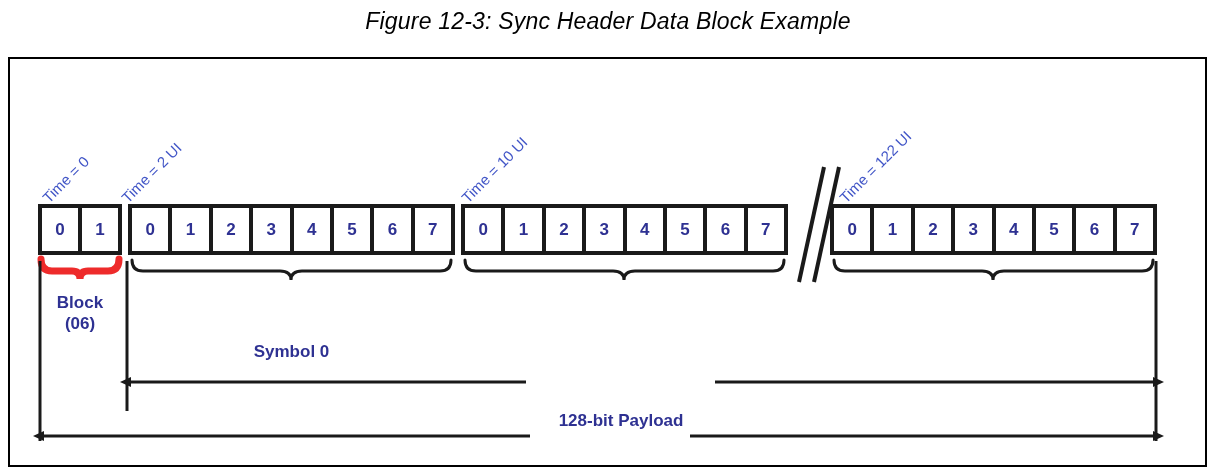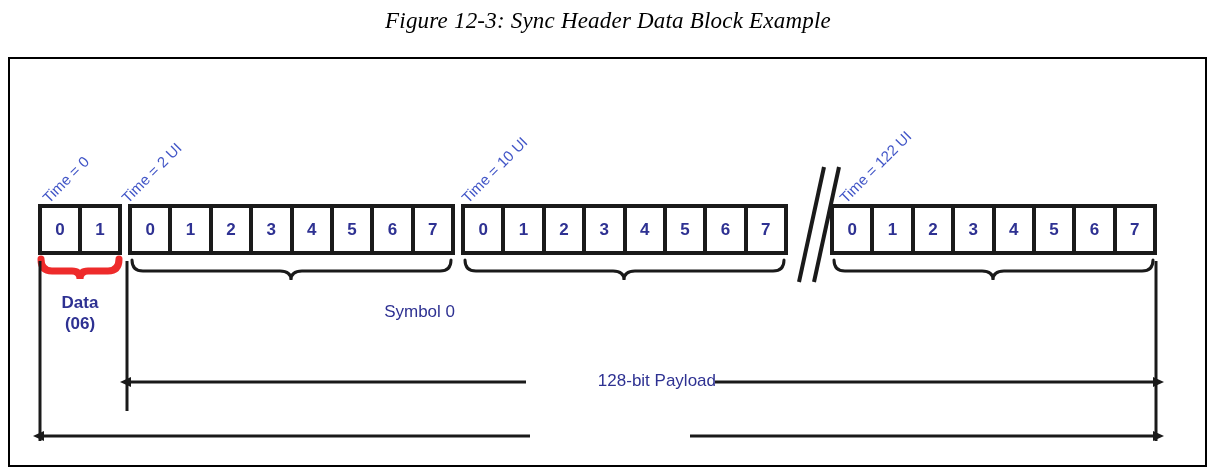--- a/index.html
+++ b/index.html
@@ -15,21 +15,21 @@
     overflow: hidden;
   }
 
   
   #figure-title {
     position: absolute;
     left: 0;
     top: 8px;
     width: 1216px;
     text-align: center;
-    font-family: Liberation Serif, serif;
+    font-family: Liberation Sans, sans-serif;
     font-style: italic;
     font-size: 23px;
     color: #000000;
     letter-spacing: 0.2px;
   }
 
   
   #figure-frame {
     position: absolute;
     left: 8px;
@@ -80,24 +80,25 @@
     color: #4256c7;
     white-space: nowrap;
     transform-origin: 0% 100%;
     transform: rotate(-45deg);
   }
 
   
   .blue-label {
     position: absolute;
     font-size: 17px;
-    font-weight: normal;
+    font-weight: bold;
     color: #2e3192;
     white-space: nowrap;
-    text-align: right;
+    text-align: center;
+    margin-top: 40px;
   }
   .sync-label {
     position: absolute;
     font-size: 17px;
     font-weight: bold;
     color: #2e3192;
     text-align: center;
     line-height: 1.25;
     white-space: nowrap;
   }
@@ -194,21 +195,21 @@
       <line x1="1146" y1="202" x2="1146" y2="382" stroke="#1a1a1a" stroke-width="3"></line>
 
       <line x1="121" y1="323" x2="516" y2="323" stroke="#1a1a1a" stroke-width="3" marker-start="url(#arrL)"></line>
       <line x1="705" y1="323" x2="1143" y2="323" stroke="#1a1a1a" stroke-width="3" marker-end="url(#arrR)"></line>
 
       <line x1="34" y1="377" x2="520" y2="377" stroke="#1a1a1a" stroke-width="3" marker-start="url(#arrL)"></line>
       <line x1="680" y1="377" x2="1143" y2="377" stroke="#1a1a1a" stroke-width="3" marker-end="url(#arrR)"></line>
     </svg>
 
     <div class="sync-label" style="left:28px; top:233px; width:84px;">
-      <div>Data</div>
+      <div>Block</div>
       <div>(06)</div>
     </div>
 
     <div class="blue-label" style="left:118px; top:243px; width:327px;">Symbol 0</div>
 
 
 
     <div class="blue-label" style="left:516px; top:312px; width:190px;">128-bit Payload</div>
 
 

